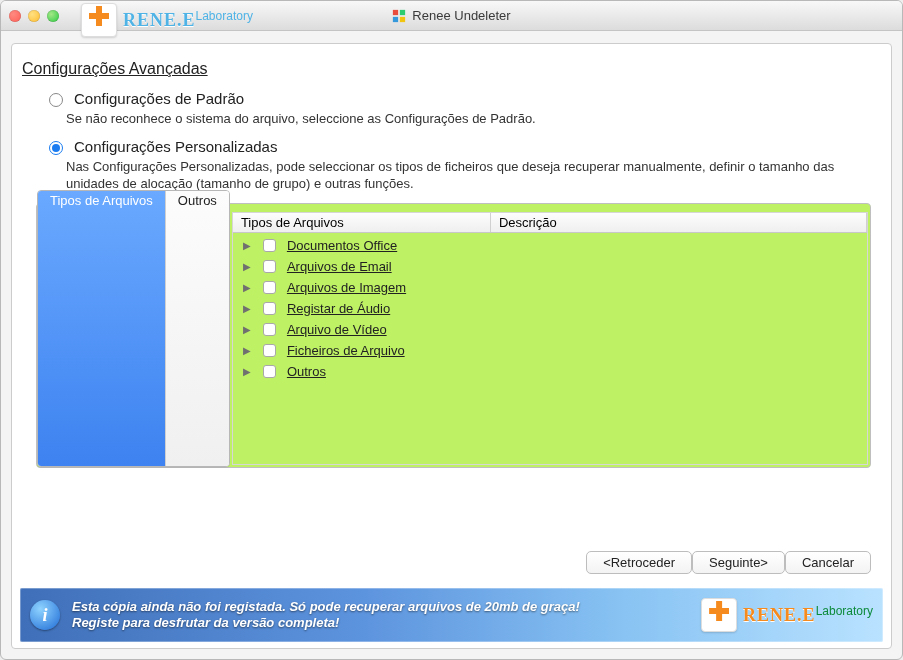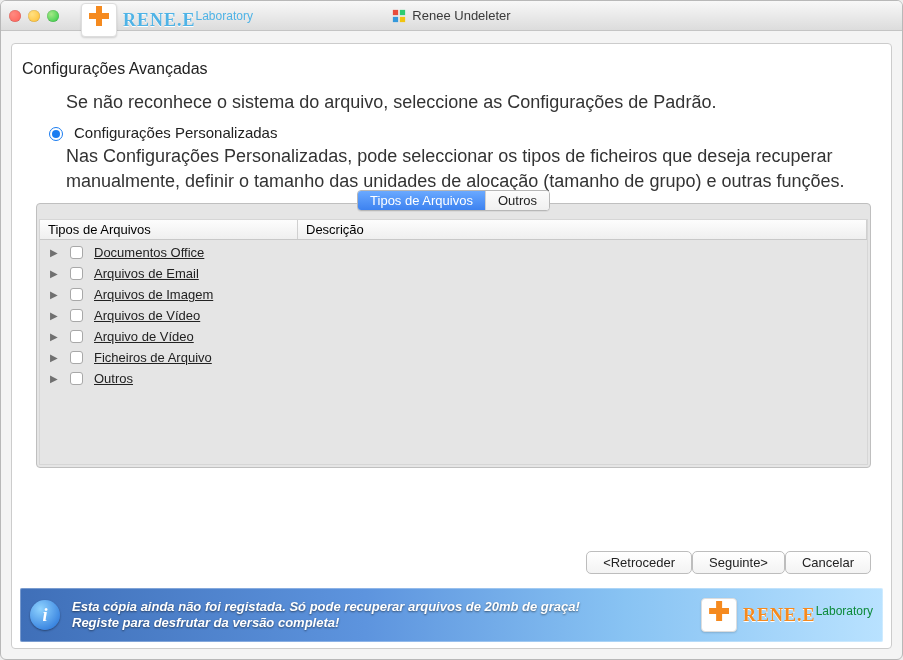--- a/index.html
+++ b/index.html
@@ -33,29 +33,29 @@
   .folder { position:absolute; left: 44px; top: 22px; width: 66px; height: 50px; background: linear-gradient(#ffd75a,#f4b21b); border-radius: 4px; transform: rotate(-10deg); box-shadow: 2px 2px 4px rgba(0,0,0,.3); }
   .hdd { position:absolute; left: 58px; top: 62px; width: 64px; height: 46px; background: linear-gradient(#5fb4e8,#2a72b0); border-radius: 4px; transform: rotate(15deg); box-shadow: 2px 2px 4px rgba(0,0,0,.3); }
   .arrow-ic { position:absolute; left: 58px; top: -2px; width: 40px; height: 40px; }
   .arrow-ic::before { content:""; display:block; width: 24px; height: 24px; border: 6px solid #5abf37; border-right-color: transparent; border-bottom-color: transparent; border-radius: 50% 0 0 0; transform: rotate(-30deg); }
   .arrow-ic::after { content:""; position:absolute; top: 2px; left: 22px; width:0; height:0; border-left: 9px solid #5abf37; border-top: 7px solid transparent; border-bottom: 7px solid transparent; transform: rotate(-10deg); }
   .mini-cross-box { position:absolute; left: 102px; top: 100px; width: 26px; height: 26px; background:#fff; border-radius:4px; display:flex; align-items:center; justify-content:center; box-shadow:0 1px 2px rgba(0,0,0,.3); }
   .mini-cross { width:14px; height:14px; background:#f58a1f; clip-path: polygon(35% 0,65% 0,65% 35%,100% 35%,100% 65%,65% 65%,65% 100%,35% 100%,35% 65%,0 65%,0 35%,35% 35%); }
   .sidebar-text { position: relative; z-index: 2; margin-top: 30px; text-align: center; color: #fff; font-size: 22px; font-weight: 500; text-shadow: 0 1px 3px rgba(0,0,0,.4); line-height: 1.25; white-space: pre-line; }
 
   .main { flex: 1; padding: 4px 10px 0 0; }
-  .section-title { font-size: 16px; color: #222; margin: 4px 0 12px 0; }
+  .section-title { font-size: 16px; color: #222; margin: 4px 0 12px 0; text-decoration: underline; }
   .option { margin: 0 0 10px 22px; }
   .option-row { display: flex; align-items: center; gap: 8px; font-size: 15px; color: #222; cursor: pointer; }
   .radio { appearance:none; width:14px; height:14px; border:1px solid #888; border-radius:50%; position:relative; flex-shrink: 0; background:#fff; }
   .radio:checked { border-color: #1a7cf0; }
   .radio:checked::after { content:""; position:absolute; top:2px; left:2px; width:8px; height:8px; background:#1a7cf0; border-radius:50%; }
-  .option-desc { font-size: 18px; color: #333; margin: 3px 0 0 22px; line-height: 1.35; }
-
-  .table-wrap { margin: 8px 0 0 14px; background: #e5e5e5; border: 1px solid #bfbfbf; border-radius: 4px; height: 265px; display:flex; flex-direction:column; }
+  .option-desc { font-size: 13px; color: #333; margin: 3px 0 0 22px; line-height: 1.35; }
+
+  .table-wrap { margin: 8px 0 0 14px; background: #bef264; border: 1px solid #bfbfbf; border-radius: 4px; height: 265px; display:flex; flex-direction:row; }
   .tabs { display:flex; justify-content:center; margin-top: -14px; }
   .tabgroup { display:flex; border:1px solid #b7b7b7; border-radius:4px; overflow:hidden; background:#fff; box-shadow: 0 1px 0 rgba(0,0,0,.05); }
   .tab { font-size: 13px; padding: 2px 12px; background: linear-gradient(#fcfcfc,#f0f0f0); color: #222; cursor:pointer; border-right:1px solid #cfcfcf; }
   .tab:last-child { border-right:none; }
   .tab.active { background: linear-gradient(#6aa9ff,#3d82f0); color: #fff; }
 
   .grid { flex:1; overflow:auto; margin: 8px 2px 2px 2px; border: 1px solid #d6d6d6; }
   .grid-header { display:flex; background: linear-gradient(#fdfdfd,#efefef); border-bottom: 1px solid #c8c8c8; font-size: 13px; }
   .gh-cell { padding: 2px 8px; border-right: 1px solid #d0d0d0; }
   .col-type { width: 258px; }
@@ -112,20 +112,24 @@
   </div>
 
   <div class="body">
     <div class="content">
 
 
       <div class="main">
         <div class="section-title">Configurações Avançadas</div>
 
         <div class="option">
+          <label class="option-row">
+            <input type="radio" name="cfg" class="radio" style="">
+            <span>Configurações de Padrão</span>
+          </label>
           <div class="option-desc">Se não reconhece o sistema do arquivo, seleccione as Configurações de Padrão.</div>
         </div>
 
         <div class="option">
           <label class="option-row">
             <input type="radio" name="cfg" class="radio" checked="" style="">
             <span>Configurações Personalizadas</span>
           </label>
           <div class="option-desc">Nas Configurações Personalizadas, pode seleccionar os tipos de ficheiros que deseja recuperar manualmente, definir o tamanho das unidades de alocação (tamanho de grupo) e outras funções.</div>
         </div>
@@ -154,21 +158,21 @@
                   <span class="label">Arquivos de Email</span>
                 </div>
                 <div class="row">
                   <span class="disclosure">▶</span>
                   <input type="checkbox" class="chk" style="">
                   <span class="label">Arquivos de Imagem</span>
                 </div>
                 <div class="row">
                   <span class="disclosure">▶</span>
                   <input type="checkbox" class="chk" style="">
-                  <span class="label">Arquivos de Vídeo</span>
+                  <span class="label">Registar de Áudio</span>
                 </div>
                 <div class="row">
                   <span class="disclosure">▶</span>
                   <input type="checkbox" class="chk" style="">
                   <span class="label">Arquivo de Vídeo</span>
                 </div>
                 <div class="row">
                   <span class="disclosure">▶</span>
                   <input type="checkbox" class="chk" style="">
                   <span class="label">Ficheiros de Arquivo</span>

